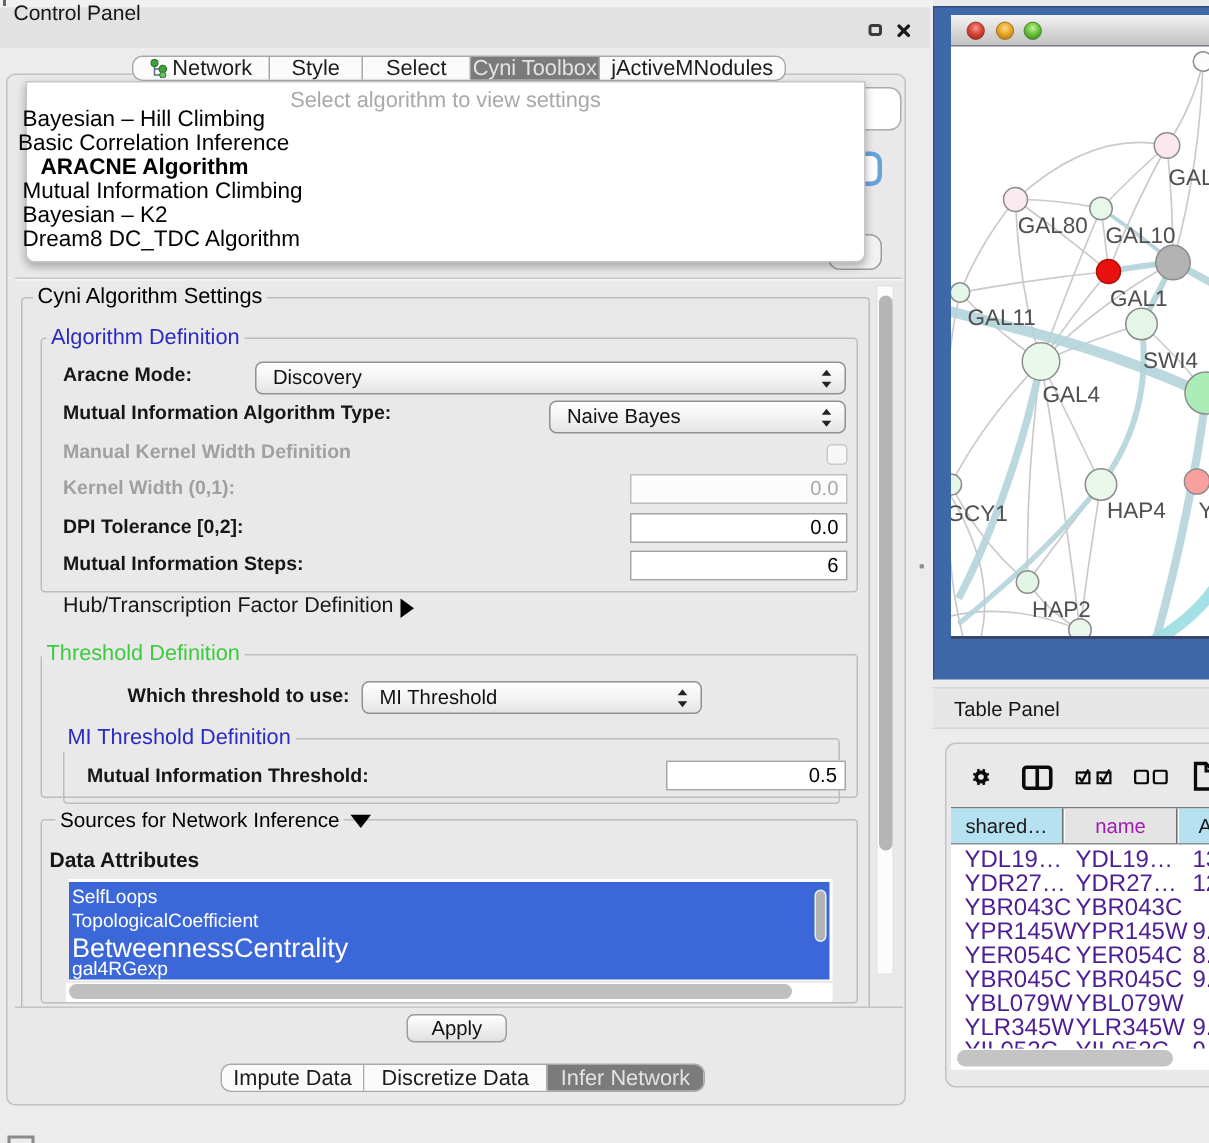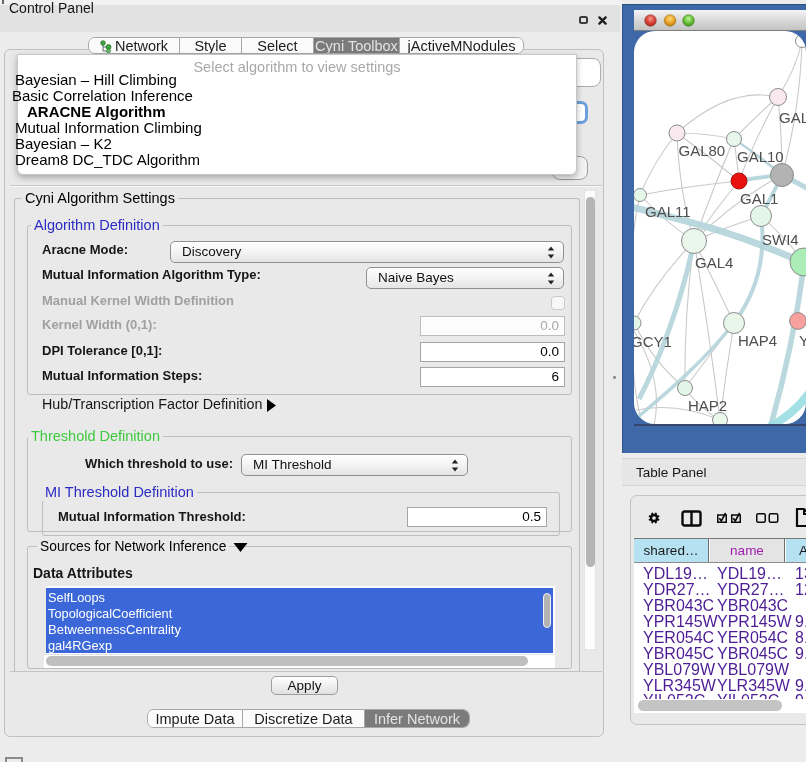--- a/index.html
+++ b/index.html
@@ -70,53 +70,53 @@
     </svg></div>
 <div class="lb" style="left:42px;top:267px;">Mutual Information Algorithm Type:</div>
 <div class="combo" style="left:366px;top:267px;width:198px;">Naive Bayes<svg class="spin" width="8" height="13" viewBox="0 0 8 13">
       <path d="M4 0.5 L7.2 4.5 H0.8 Z" fill="#222"></path>
       <path d="M4 12.5 L0.8 8.5 H7.2 Z" fill="#222"></path>
     </svg></div>
 <div class="lb" style="left:42px;top:293px;color:#A0A0A0;">Manual Kernel Width Definition</div>
 <div class="abs" style="left:551px;top:296px;width:14px;height:14px;border:1px solid #C9C9C9;border-radius:3.5px;background:#F7F7F7;"></div>
 <div class="lb" style="left:42px;top:317px;color:#A0A0A0;">Kernel Width (0,1):</div>
 <div class="tf" style="left:420px;top:316px;width:145px;background:#FCFCFC;color:#A8A8A8;border-color:#BDBDBD;">0.0</div>
-<div class="lb" style="left:42px;top:343px;">DPI Tolerance [0,1]:</div>
+<div class="lb" style="left:42px;top:343px;">DPI Tolerance [0,2]:</div>
 <div class="tf" style="left:420px;top:342px;width:145px;">0.0</div>
 <div class="lb" style="left:42px;top:368px;">Mutual Information Steps:</div>
 <div class="tf" style="left:420px;top:367px;width:145px;">6</div>
 
 <div class="txt" style="left:42px;top:396px;">Hub/Transcription Factor Definition</div>
 <svg class="abs" style="left:266px;top:399px;" width="11" height="13" viewBox="0 0 11 13">
     <path d="M1 0 L10 6.5 L1 13 Z" fill="#000"></path>
   </svg>
 
 <div class="fs" style="left:27px;top:436px;width:545px;height:96px;"></div>
 <div class="leg" style="left:28px;top:428px;color:#3DCB3D;">Threshold Definition</div>
 <div class="lb" style="left:85px;top:456px;">Which threshold to use:</div>
 <div class="combo" style="left:241px;top:454px;width:227px;">MI Threshold<svg class="spin" width="8" height="13" viewBox="0 0 8 13">
       <path d="M4 0.5 L7.2 4.5 H0.8 Z" fill="#222"></path>
       <path d="M4 12.5 L0.8 8.5 H7.2 Z" fill="#222"></path>
     </svg></div>
 <div class="fs" style="left:42px;top:492px;width:518px;height:44px;"></div>
 <div class="leg" style="left:42px;top:484px;color:#2B2BC4;">MI Threshold Definition</div>
 <div class="lb" style="left:58px;top:509px;">Mutual Information Threshold:</div>
-<div class="tf" style="left:407px;top:507px;width:140px;padding-left:38px;">0.5</div>
+<div class="tf" style="left:444px;top:507px;width:120px;padding-left:38px;">0.5</div>
 
 <div class="fs" style="left:27px;top:546px;width:545px;height:123px;"></div>
 <div class="leg" style="left:37px;top:538px;font-size:13.8px;">Sources for Network Inference</div>
 <svg class="abs" style="left:233px;top:543px;" width="15" height="9" viewBox="0 0 14 9">
     <path d="M0 0 L14 0 L7 9 Z" fill="#000"></path>
   </svg>
 <div class="lb" style="left:33px;top:566px;font-size:14px;">Data Attributes</div>
 <div class="abs" style="left:46px;top:586px;width:509px;height:68px;background:#FFF;"></div>
 <div class="abs" style="left:46px;top:588px;width:507px;height:65px;background:#3B67D8;"></div>
 <div class="abs" style="left:48px;top:590px;font-size:12.8px;color:#FFF;">SelfLoops</div>
 <div class="abs" style="left:48px;top:606px;font-size:12.8px;color:#FFF;">TopologicalCoefficient</div>
-<div class="abs" style="left:48px;top:622px;font-size:13px;color:#FFF;">BetweennessCentrality</div>
+<div class="abs" style="left:48px;top:622px;font-size:18px;color:#FFF;">BetweennessCentrality</div>
 <div class="abs" style="left:48px;top:638px;font-size:12.8px;color:#FFF;">gal4RGexp</div>
 <div class="abs" style="left:543px;top:593px;width:8px;height:35px;background:#B3B3B3;border:1px solid #EFEFEF;border-radius:4px;"></div>
 <div class="abs" style="left:44px;top:654px;width:511px;height:14px;background:#FFF;border-top:1px solid #E2E2E2;"></div>
 <div class="abs" style="left:46px;top:656px;width:482px;height:10px;background:#BFBFBF;border-radius:5px;"></div>
 
 <div class="abs" style="left:10px;top:671px;width:592px;height:1px;background:#C4C4C4;"></div>
 <div class="abs" style="left:271px;top:676px;width:67px;height:19px;border:1px solid #9E9E9E;border-radius:5px;background:linear-gradient(#FFF,#EDEDED 60%,#E0E0E0);text-align:center;font-size:13.5px;line-height:17px;color:#111;">Apply</div>
 <div class="tabs" style="left:147px;top:709px;height:19px;">
   <div class="tab" style="width:95px;height:19px;line-height:19px;">Impute Data</div><div class="tab" style="width:122px;height:19px;line-height:19px;">Discretize Data</div><div class="tab sel" style="width:104px;height:19px;line-height:19px;">Infer Network</div>
 </div>
@@ -142,21 +142,21 @@
     <radialGradient id="gl" cx="0.5" cy="0.35" r="0.65">
         <stop offset="0" stop-color="#C7F0A0"></stop>
         <stop offset="0.5" stop-color="#6EC93F"></stop>
         <stop offset="1" stop-color="#3F8F1D"></stop>
       </radialGradient>
   </defs>
   <circle cx="10.5" cy="8.5" r="5.8" fill="url(#rl)" stroke="#8E3B33" stroke-width="0.6"></circle>
   <circle cx="30" cy="8.5" r="5.8" fill="url(#yl)" stroke="#9A7420" stroke-width="0.6"></circle>
   <circle cx="48.5" cy="8.5" r="5.8" fill="url(#gl)" stroke="#4E7E2C" stroke-width="0.6"></circle>
 </svg>
-<div class="abs" style="left:634px;top:31px;width:172px;height:393px;background:#FFF;overflow:hidden;border-radius:21px;">
+<div class="abs" style="left:634px;top:31px;width:172px;height:393px;background:#FFF;overflow:hidden;">
 <svg width="172" height="394" viewBox="0 0 172 394">
   <g fill="none" stroke="#C9C9C9" stroke-width="1.1">
     <path d="M168,10 Q162,38 144,66"></path>
     <path d="M144,66 Q95,55 43,102"></path>
     <path d="M144,66 Q148,105 148,144"></path>
     <path d="M144,66 Q120,110 105,150"></path>
     <path d="M144,66 Q122,85 100,108"></path>
     <path d="M43,102 Q72,102 100,108"></path>
     <path d="M43,102 Q75,125 105,150"></path>
     <path d="M43,102 Q20,130 6,164"></path>

